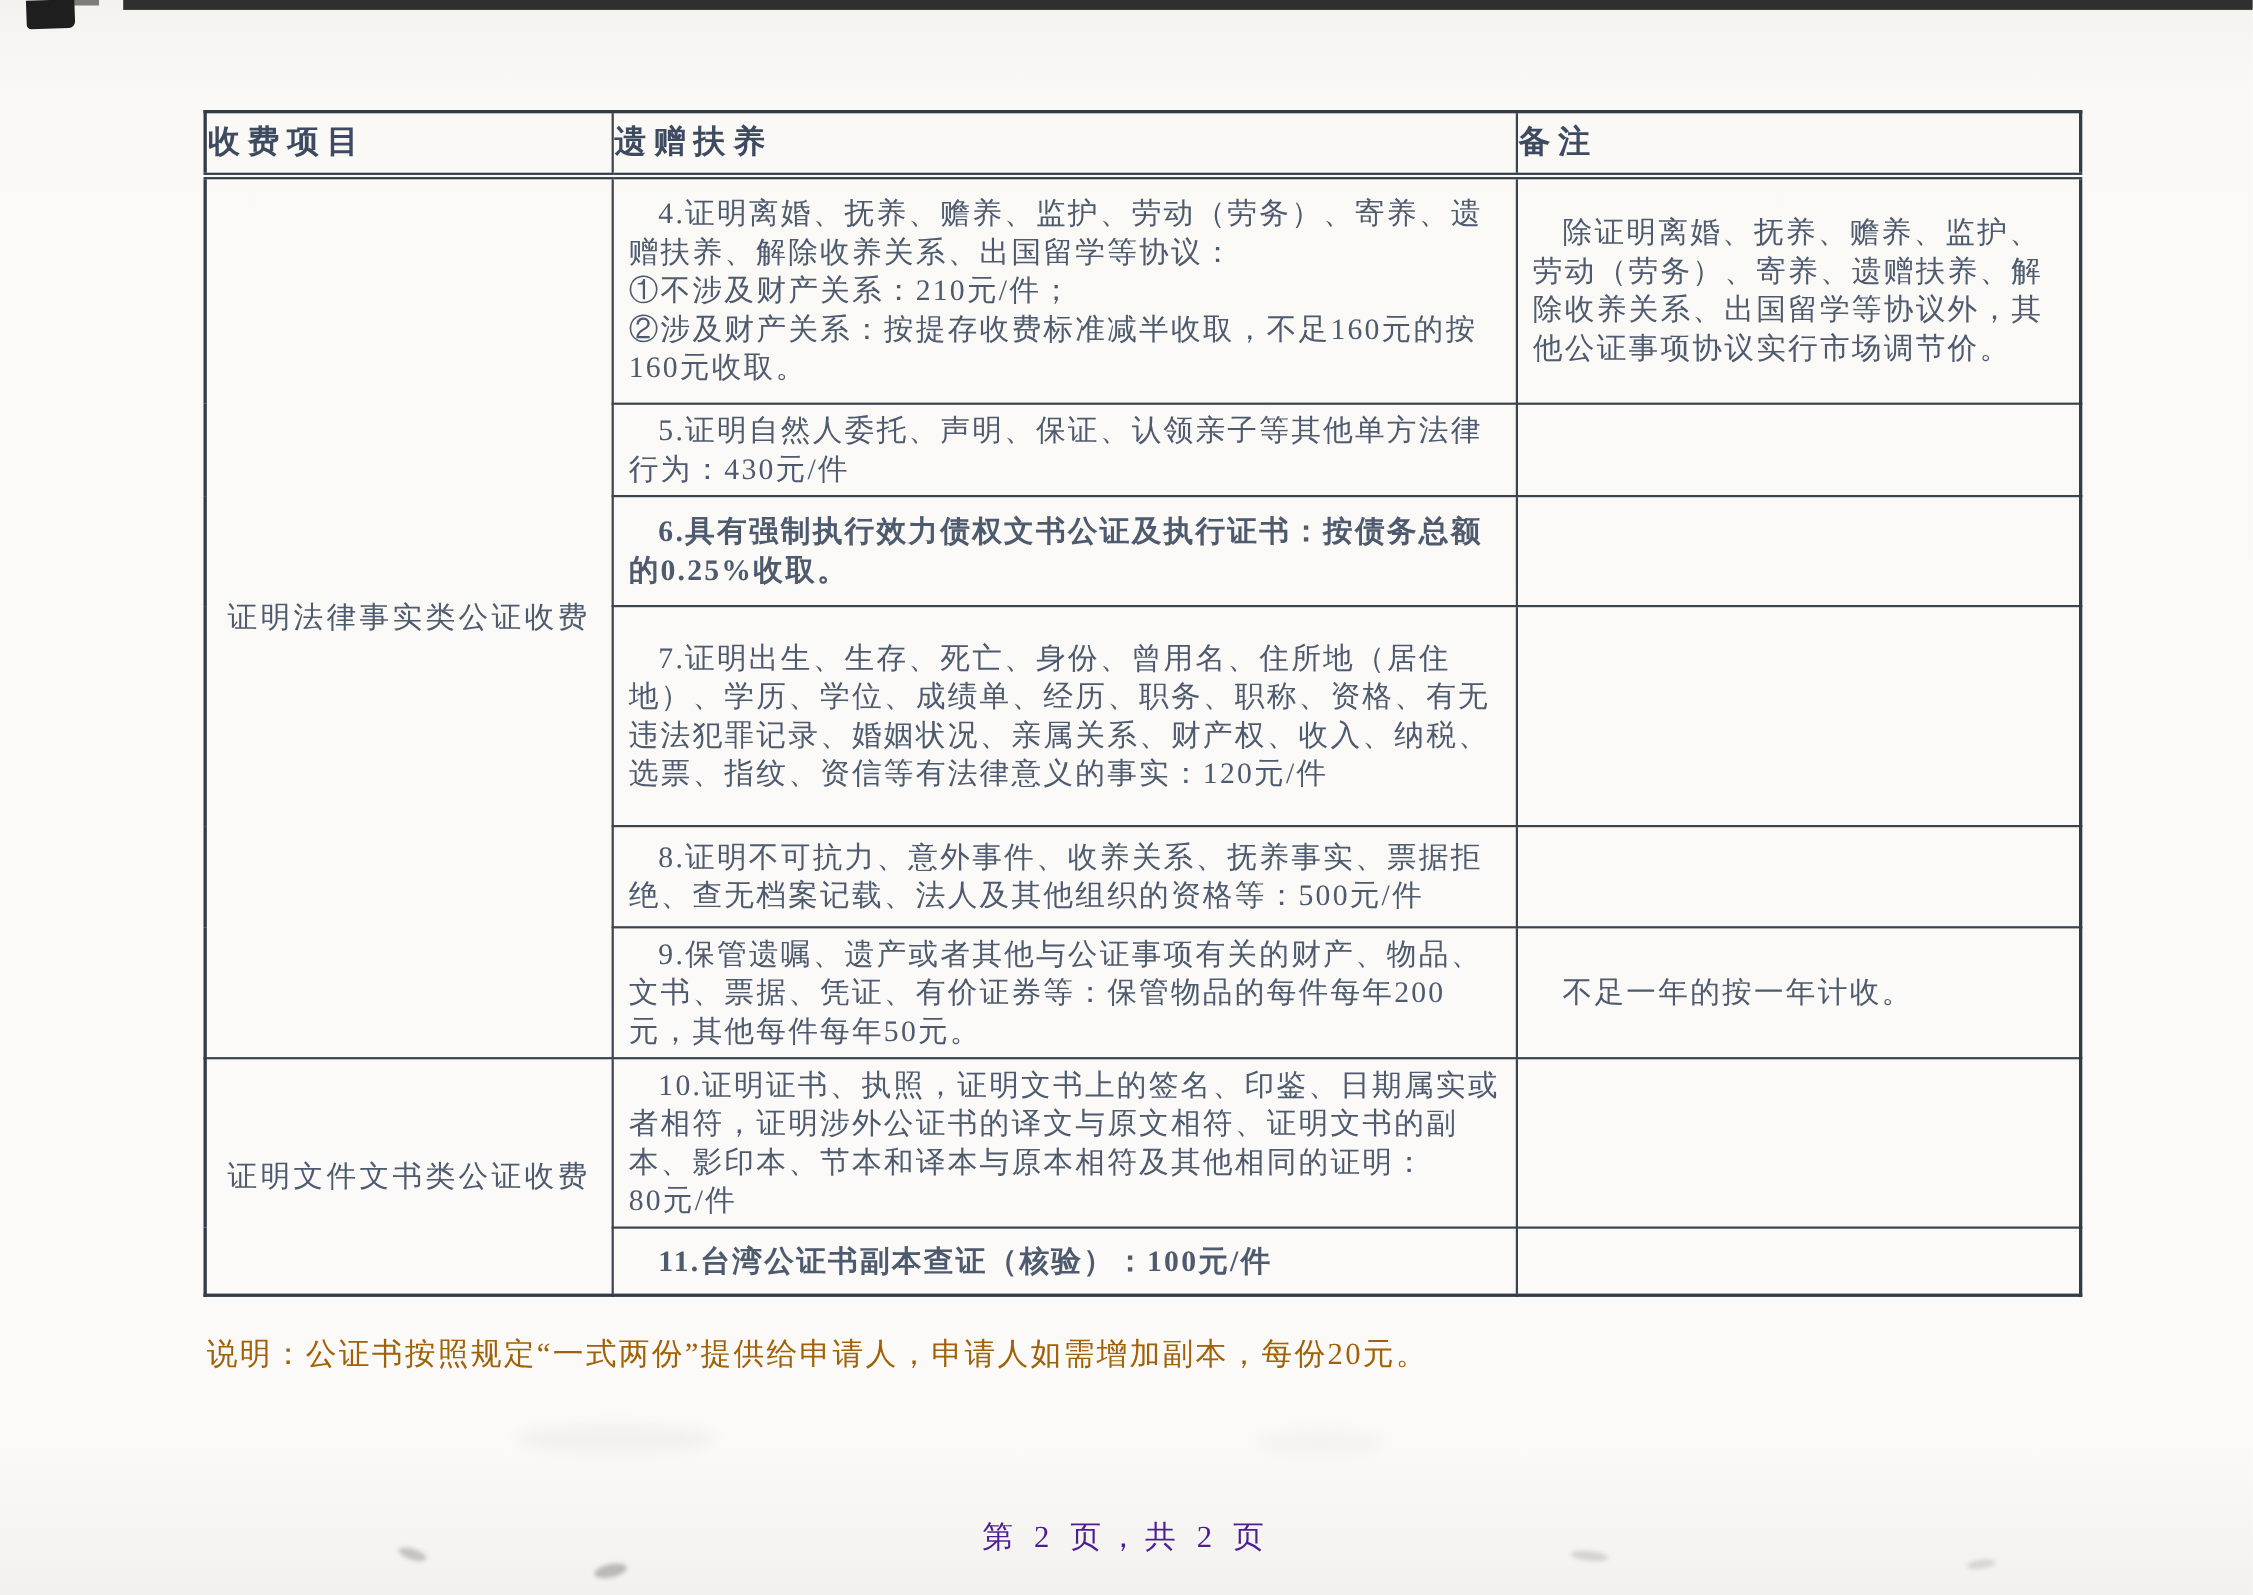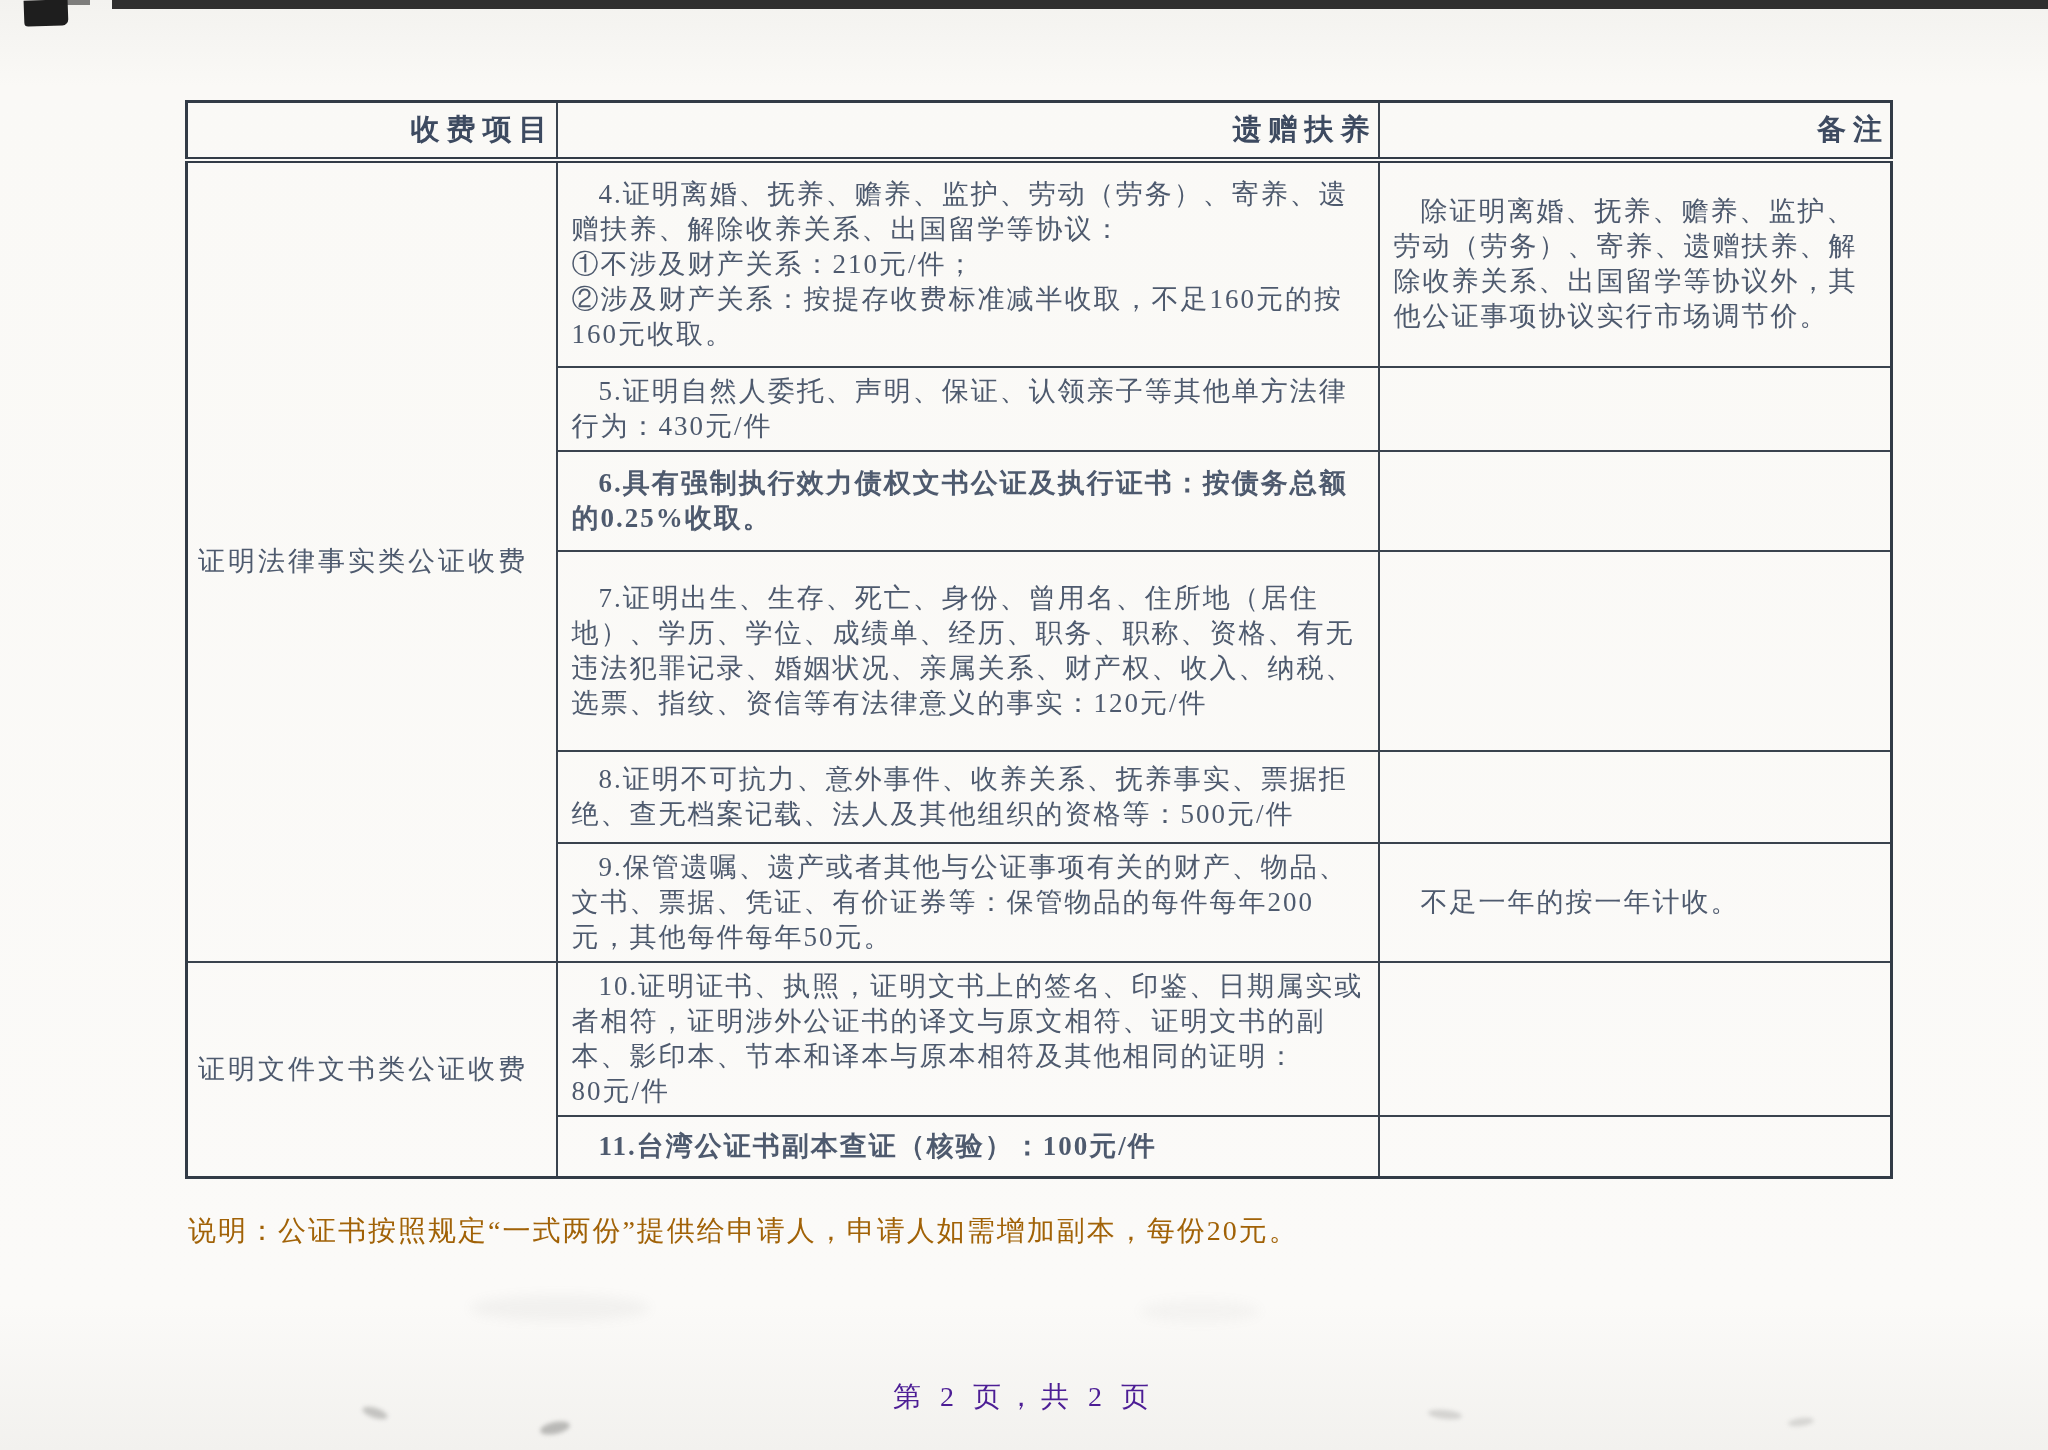--- a/index.html
+++ b/index.html
@@ -27,25 +27,25 @@
     position:absolute;left:185px;top:100px;width:1705px;
     border-collapse:collapse;table-layout:fixed;
     border:3px solid #323b46;
   }
   .doc-table th,.doc-table td{
     border:2px solid #3a434e;
     font-size:27px;line-height:35px;letter-spacing:2px;
     vertical-align:middle;
   }
   .doc-table th{
-    font-weight:bold;color:#3d4a60;text-align:right;
+    font-weight:bold;color:#3d4a60;text-align:left;
     letter-spacing:7px;font-size:29px;
     border-bottom:6px double #323b46;
   }
-  td.cat{letter-spacing:3px;padding:4px 10px;}
+  td.cat{text-align:center;letter-spacing:3px;padding:4px 10px;}
   td.std,td.rmk{
     text-align:left;padding:6px 14px;
     white-space:pre-line;text-indent:1em;
   }
   tr.h{height:58px;}
   tr.r0{height:207px;}
   tr.r1{height:76px;}
   tr.r2{height:100px;font-weight:bold;}
   tr.r3{height:200px;margin-left:48px;}
   tr.r4{height:92px;}

